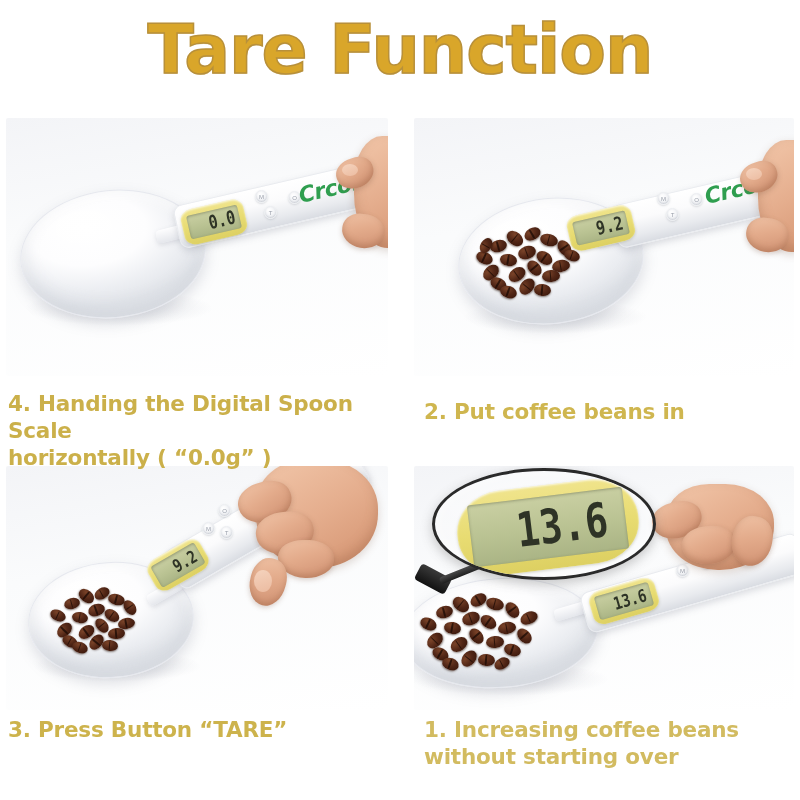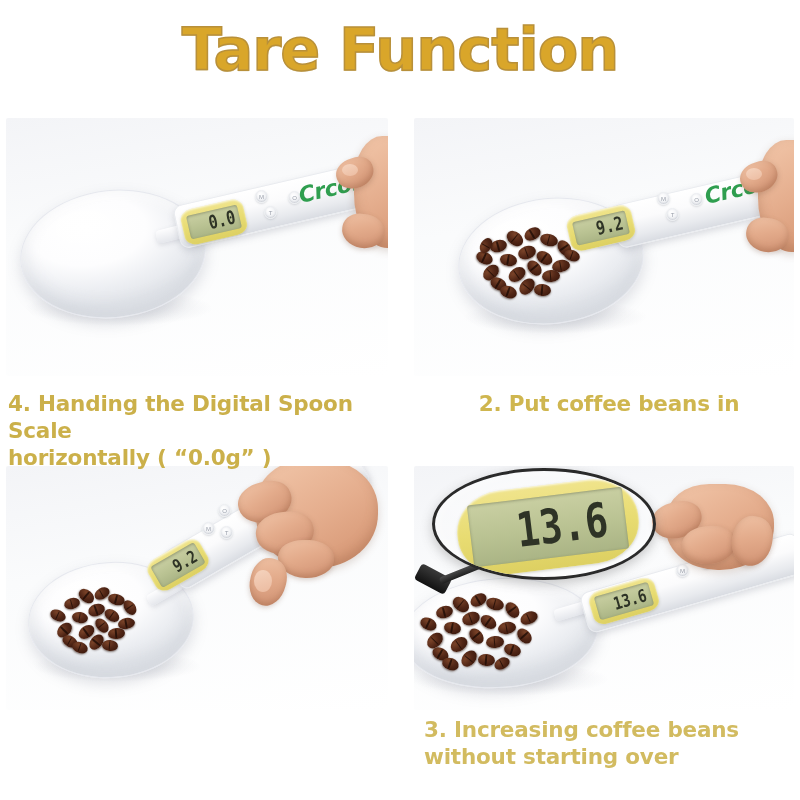--- a/index.html
+++ b/index.html
@@ -20,21 +20,21 @@
   }
 
   
   .title-wrap {
     position: absolute;
     top: 14px; left: 0; width: 800px;
     text-align: center;
   }
   .title {
     font-family: "DejaVu Sans", sans-serif;
-    font-size: 59px;
+    font-size: 68px;
     font-weight: 700;
     letter-spacing: -1px;
     color: #d9a62a;
     -webkit-text-stroke: 1.5px #b8903a;
     text-shadow: 0 1px 0 rgba(150,120,40,0.35);
     line-height: 72px;
     white-space: nowrap;
   }
 
   
@@ -54,21 +54,21 @@
     position: absolute;
     font-family: "DejaVu Sans", sans-serif;
     font-size: 21.5px;
     font-weight: 700;
     color: #cfb953;
     line-height: 27px;
     letter-spacing: -0.2px;
     white-space: pre-line;
   }
   .c1 { left: 8px;   top: 390px; width: 400px; color: #cbb04a; }
-  .c2 { left: 424px; top: 390px; width: 370px; color: #cfb64f; text-align: center; }
+  .c2 { left: 424px; top: 398px; width: 370px; color: #cfb64f; }
   .c3 { left: 8px;   top: 716px; width: 400px; color: #cdb34c; }
   .c4 { left: 424px; top: 716px; width: 372px; color: #d2bb60; }
 
   
   .scene { position: absolute; inset: 0; }
 
   
   .bowl {
     position: absolute;
     border-radius: 50%;
@@ -429,16 +429,17 @@
             <span class="lcd-digits" style="font-size:38px;">13.6</span>
           </div>
         </div>
       </div>
     </div>
   </div>
 
   <div class="caption c1">4. Handing the Digital Spoon Scale
 horizontally (  “0.0g”  )</div>
   <div class="caption c2">2. Put coffee beans in</div>
-  <div class="caption c4">3. Increasing coffee beans
+  <div class="caption c3">3. Press Button   “TARE”</div>
+  <div class="caption c4">1. Increasing coffee beans
 without starting over</div>
 
 </div>
 
 </body></html>

